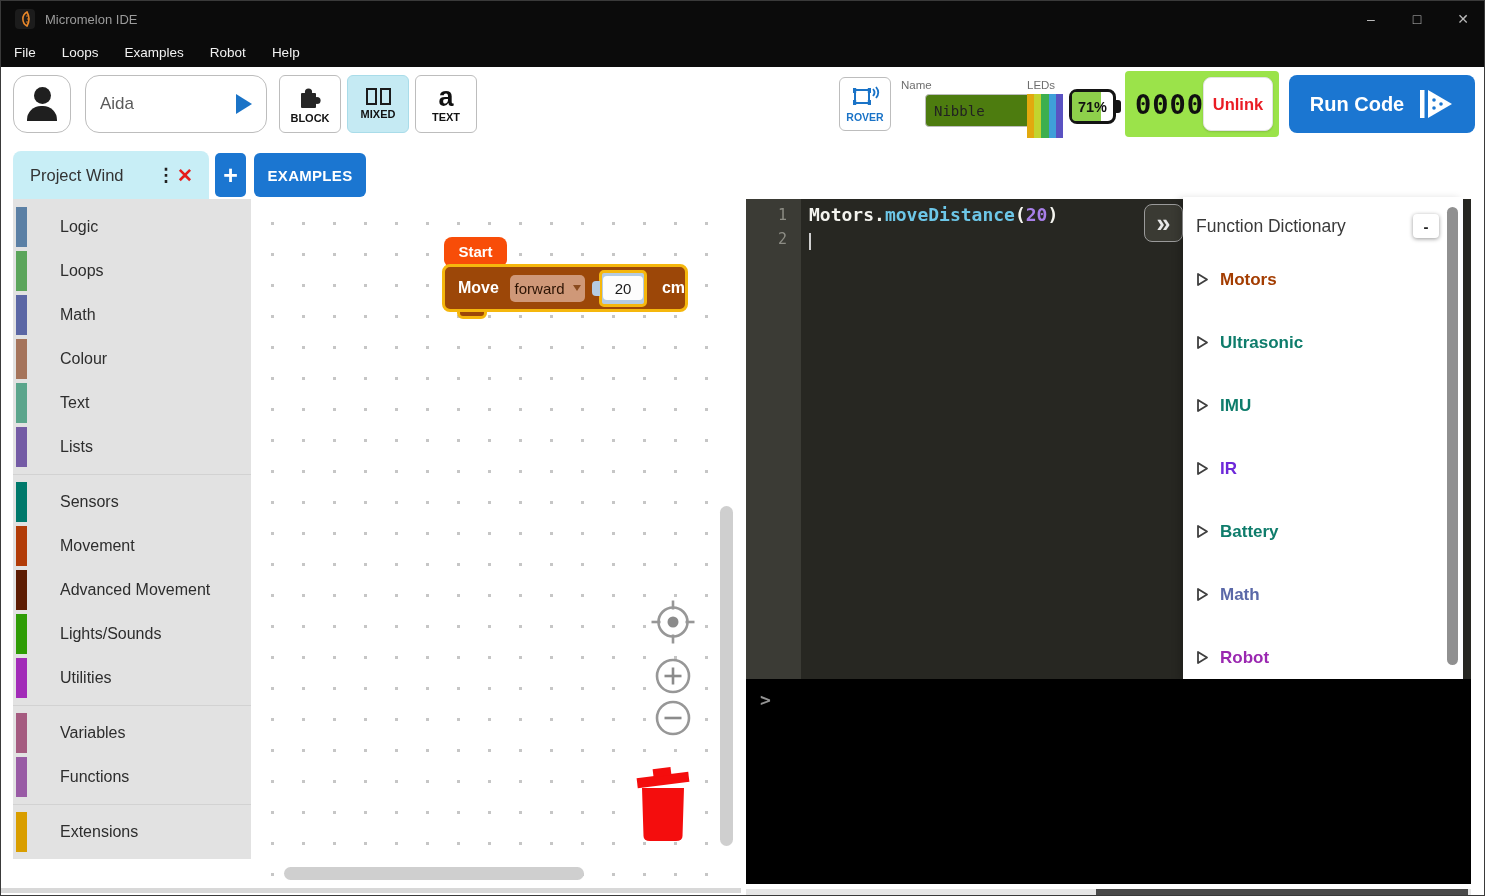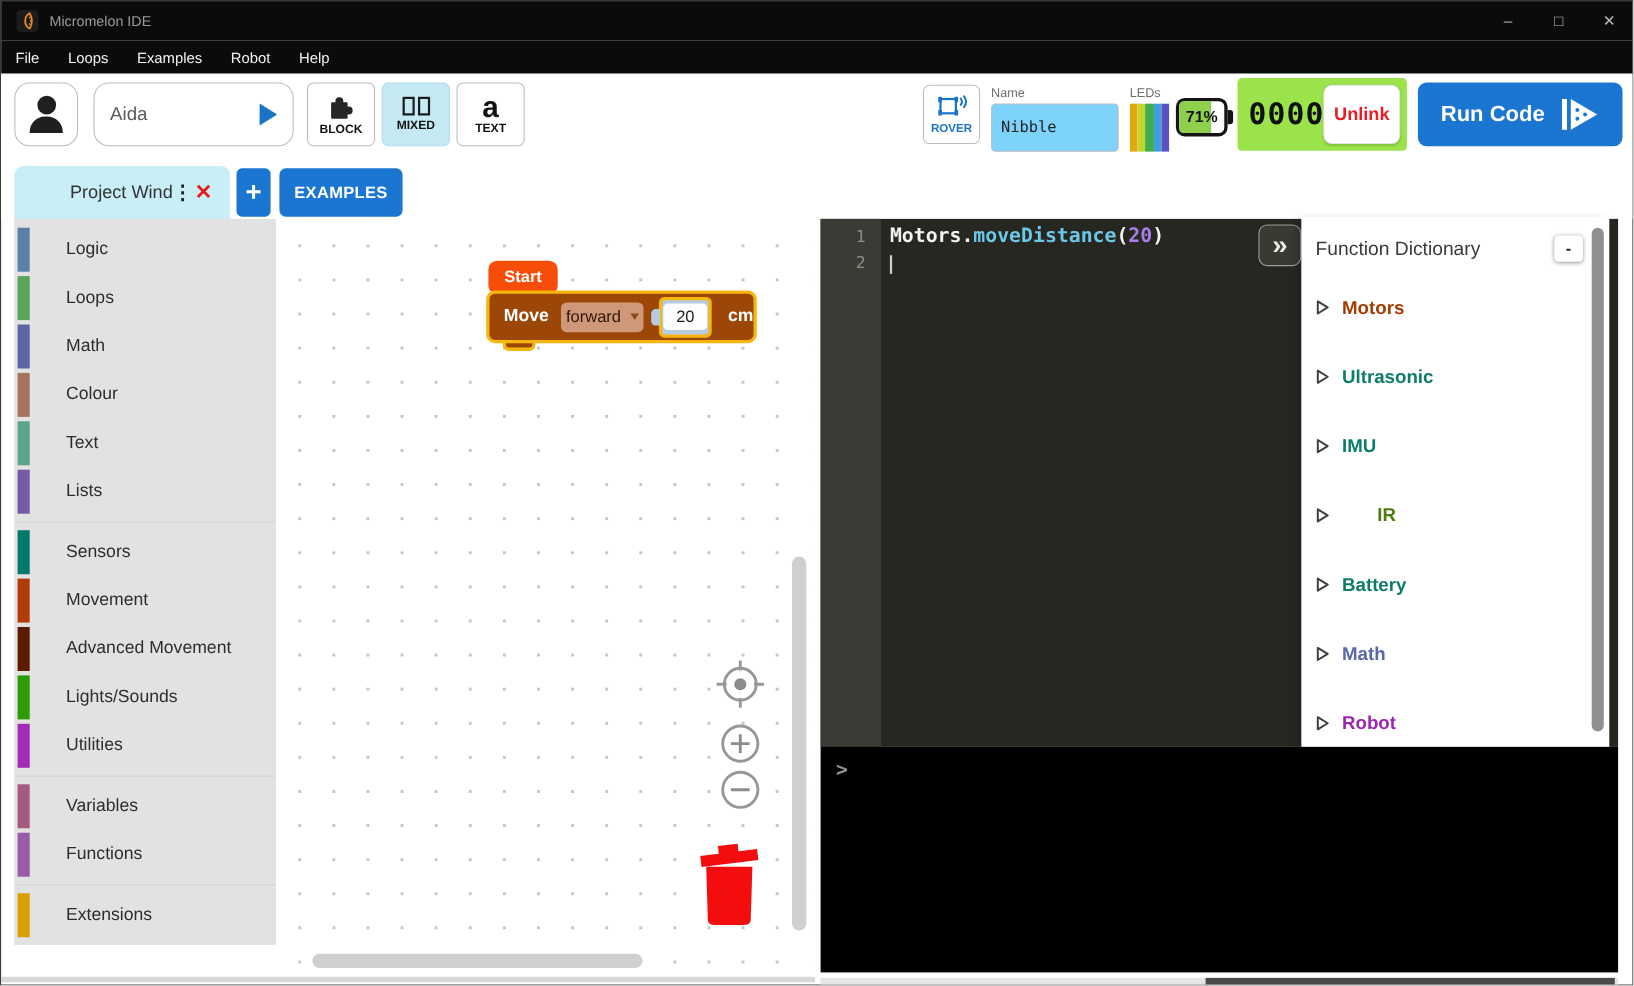--- a/index.html
+++ b/index.html
@@ -32,35 +32,35 @@
   .mode-mixed { left:346px; background:#c5eaf3; border-color:#a9dce9; }
   .mode-text  { left:414px; }
   .mixed-icon { display:flex; gap:3px; }
   .mixed-icon span { display:block; width:11px; height:17px; border:2.5px solid #1b1b1b; }
   .text-a { font-size:27px; line-height:22px; color:#111; }
   .rover-btn { left:838px; top:10px; width:52px; height:54px; border-radius:6px; gap:2px; }
   .rover-label { color:#1a73c7; font-weight:bold; font-size:10.5px; }
   .field-group { position:absolute; }
   .field-label { font-size:11.5px; color:#6e6e6e; }
   .name-group { left:900px; top:12px; }
-  .name-input { margin-top:3px; width:116px; height:44px; border:1px solid #bdbdbd; border-radius:4px; font-family:"DejaVu Sans Mono", monospace; font-size:14px; color:#222; padding-left:8px; display:flex; align-items:center; background:#7dd3fc; }
+  .name-input { margin-top:3px; width:116px; height:33px; border:1px solid #bdbdbd; border-radius:4px; font-family:"DejaVu Sans Mono", monospace; font-size:14px; color:#222; padding-left:8px; display:flex; align-items:center; background:#4d7c0f;margin-left:24px; }
   .leds-group { left:1026px; top:12px; }
   .led-strip { margin-top:3px; width:36px; height:44px; display:flex; overflow:hidden; }
   .led-strip span { flex:1; }
   .battery { position:absolute; left:1068px; top:22px; width:47px; height:35px; border:3px solid #141414; border-radius:8px; background:#fff; }
   .battery::after { content:""; position:absolute; right:-8px; top:8px; width:5px; height:13px; background:#141414; border-radius:0 3px 3px 0; }
   .battery-fill { position:absolute; left:0; top:0; bottom:0; border-radius:4px 0 0 4px; }
   .battery-text { position:absolute; inset:0; display:flex; align-items:center; justify-content:center; font-size:14.5px; font-weight:bold; color:#111; }
   .connect-box { position:absolute; left:1124px; top:4px; width:154px; height:66px; border-radius:4px; display:flex; align-items:center; }
   .code-display { font-family:"DejaVu Sans Mono", monospace; font-weight:bold; font-size:27px; letter-spacing:1px; color:#101010; margin-left:10px; }
   .unlink-btn { position:absolute; right:6px; top:6px; width:70px; height:54px; background:#fff; border:1px solid #e3e3e3; border-radius:8px; display:flex; align-items:center; justify-content:center; font-weight:bold; font-size:16.5px; box-shadow:0 1px 2px rgba(0,0,0,.15); }
   .run-btn { position:absolute; left:1288px; top:8px; width:186px; height:58px; background:#1b76d1; border-radius:8px; display:flex; align-items:center; justify-content:center; gap:14px; color:#fff; font-weight:bold; font-size:20px; }
   
   .tabrow { position:absolute; left:0; top:148px; width:1485px; height:50px; background:#fff; }
-  .proj-tab { position:absolute; left:12px; top:2px; width:196px; height:48px; background:#c8eef6; border-radius:8px 8px 0 0; display:flex; align-items:center;text-align:right; }
+  .proj-tab { position:absolute; left:12px; top:2px; width:196px; height:48px; background:#c8eef6; border-radius:8px 8px 0 0; display:flex; align-items:center; }
   .proj-tab-label { font-size:16.5px; color:#333; margin-left:17px; flex:1; }
   .kebab { font-size:18px; font-weight:bold; color:#222; letter-spacing:0; margin-right:12px; line-height:11px; width:8px; }
   .tab-close { color:#e51d1d; font-weight:bold; font-size:19px; margin-right:16px; }
   .add-tab { position:absolute; left:214px; top:4px; width:31px; height:44px; background:#1b76d1; border-radius:5px; color:#fff; font-size:25px; font-weight:bold; display:flex; align-items:center; justify-content:center; }
   .examples-tab { position:absolute; left:253px; top:4px; width:112px; height:44px; background:#1b76d1; border-radius:6px; color:#fff; font-size:15px; font-weight:bold; display:flex; align-items:center; justify-content:center; letter-spacing:.3px; }
   
   .toolbox { position:absolute; left:12px; top:198px; width:238px; height:660px; background:#e2e2e2; padding-top:6px; }
   .tb-row { height:44px; display:flex; align-items:center; }
   .tb-chip { width:11px; height:40px; margin-left:3px; }
   .tb-label { font-size:16px; color:#2d2d2d; margin-left:33px; }
@@ -374,21 +374,21 @@
       <div class="dict-item">
           <svg width="13" height="15" viewBox="0 0 13 15">
             <path d="M2,2 L11,7.5 L2,13 Z" fill="none" stroke="#3f3f3f" stroke-width="1.8" stroke-linejoin="round"></path>
           </svg>
           <span class="dict-item-label" style="color: rgb(14, 124, 107);">IMU</span>
         </div>
       <div class="dict-item">
           <svg width="13" height="15" viewBox="0 0 13 15">
             <path d="M2,2 L11,7.5 L2,13 Z" fill="none" stroke="#3f3f3f" stroke-width="1.8" stroke-linejoin="round"></path>
           </svg>
-          <span class="dict-item-label" style="color: #4d7c0f; margin-left: 32px;">IR</span>
+          <span class="dict-item-label" style="color: #6d28d9;">IR</span>
         </div>
       <div class="dict-item">
           <svg width="13" height="15" viewBox="0 0 13 15">
             <path d="M2,2 L11,7.5 L2,13 Z" fill="none" stroke="#3f3f3f" stroke-width="1.8" stroke-linejoin="round"></path>
           </svg>
           <span class="dict-item-label" style="color: rgb(14, 124, 107);">Battery</span>
         </div>
       <div class="dict-item">
           <svg width="13" height="15" viewBox="0 0 13 15">
             <path d="M2,2 L11,7.5 L2,13 Z" fill="none" stroke="#3f3f3f" stroke-width="1.8" stroke-linejoin="round"></path>

